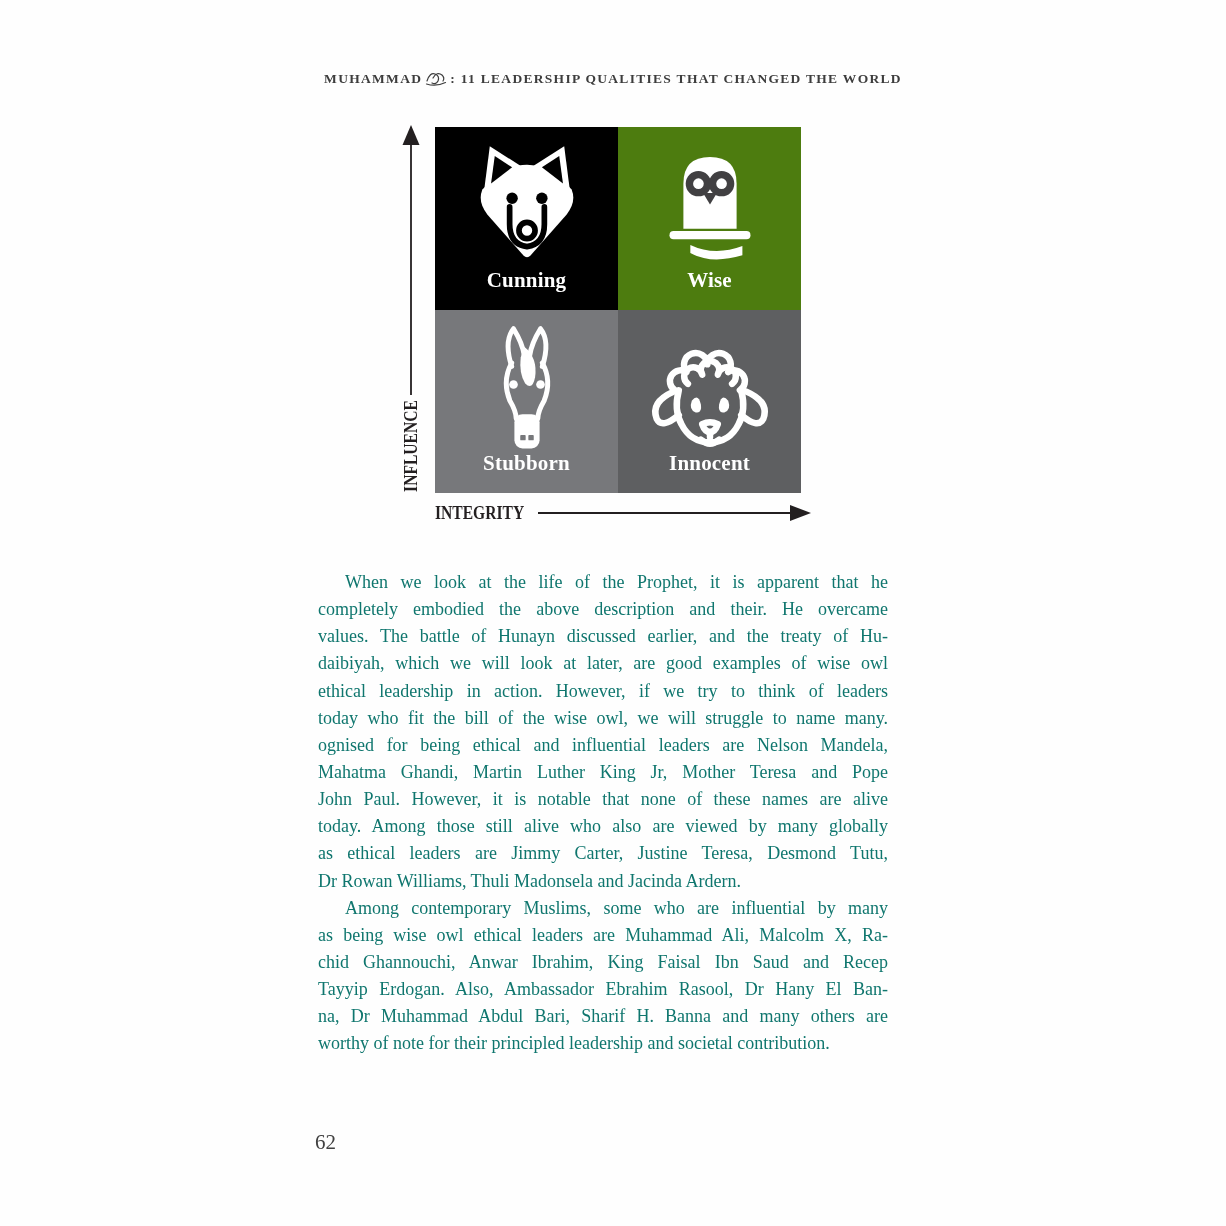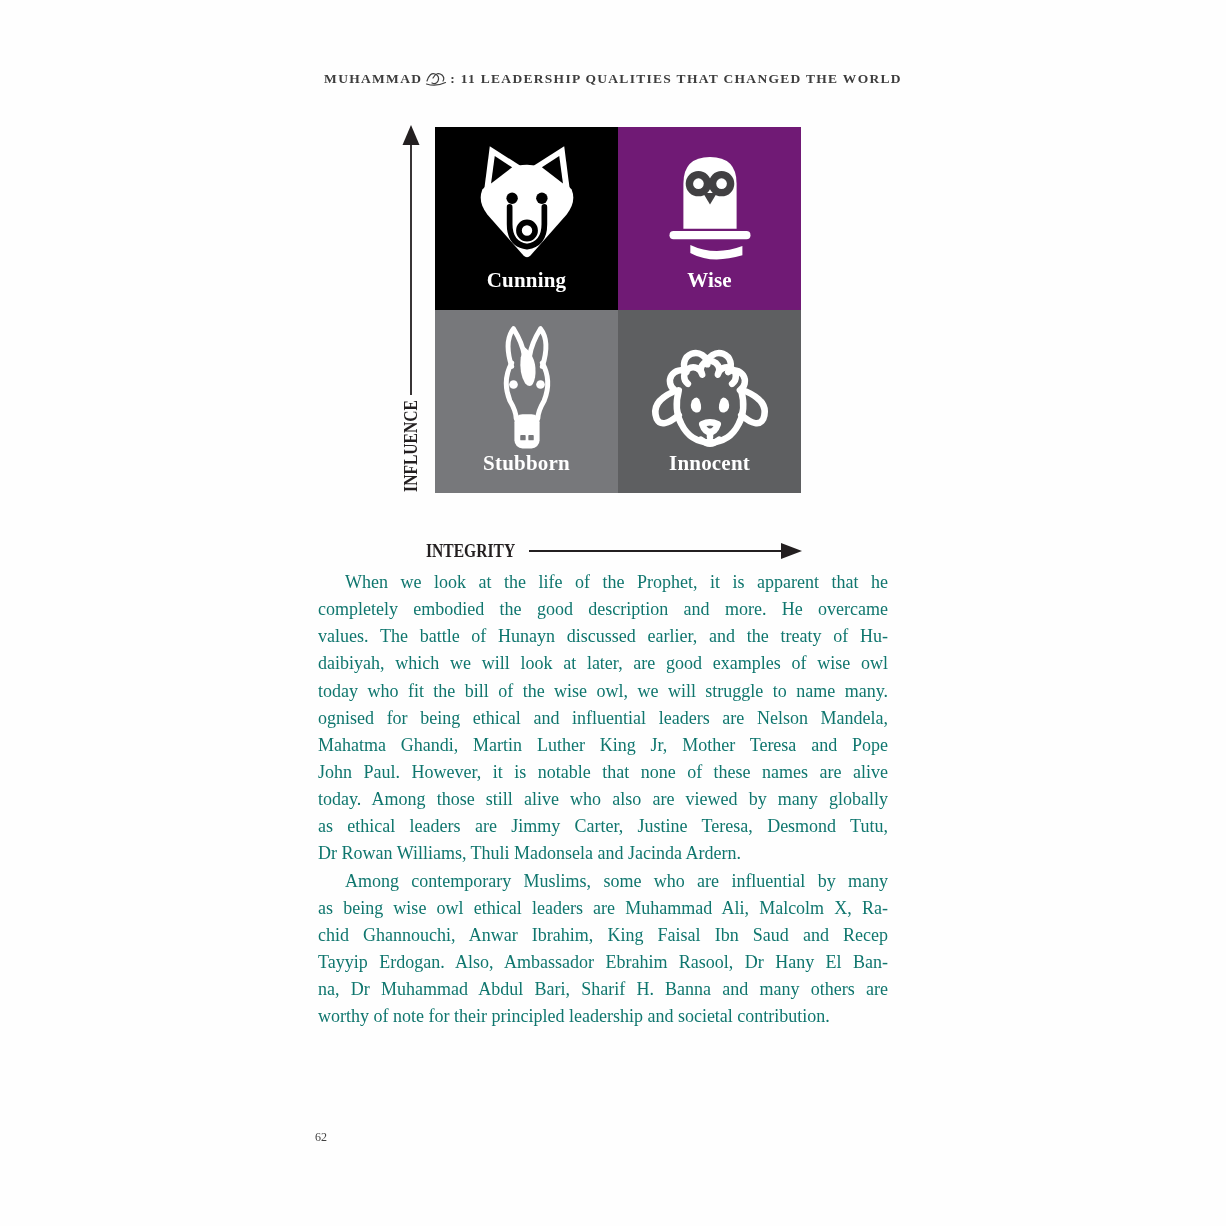--- a/index.html
+++ b/index.html
@@ -30,36 +30,36 @@
   
   .y-arrow{position:absolute;left:398px;top:125px;}
   .y-label-wrap{
     position:absolute;left:399px;top:399px;width:24px;height:94px;
     display:flex;align-items:center;justify-content:center;
   }
   .y-label-wrap span{
     display:inline-block;white-space:nowrap;font-weight:700;font-size:19px;color:#231f20;
     transform:rotate(-90deg) scaleX(0.82);
   }
-  .x-axis{position:absolute;left:426px;top:501px;height:24px;display:flex;align-items:center;margin-top:38px;}
+  .x-axis{position:absolute;left:435px;top:501px;height:24px;display:flex;align-items:center;}
   .x-axis .x-label{
     font-weight:700;font-size:19px;color:#231f20;transform:scaleX(0.82);
     transform-origin:left center;white-space:nowrap;
   }
   .x-axis svg{margin-left:-8px;}
   
   .body-text{position:absolute;left:318px;top:569px;width:570px;color:#0f766e;}
   .line{
     font-size:18px;line-height:27.15px;height:27.15px;overflow:hidden;
     text-align:justify;text-align-last:justify;white-space:nowrap;
   }
   .line.first{text-indent:27px;}
   .line.last{text-align-last:left;}
   
-  .page-number{position:absolute;left:315px;top:1130px;font-size:12px;color:#414141;}
+  .page-number{position:absolute;left:315px;top:1130px;font-size:21px;color:#414141;}
 </style>
 </head>
 <body>
 
 <div id="page">
 
   <div class="running-header">
     <span>MUHAMMAD</span><span class="pbuh"><svg width="22" height="17" viewBox="0 0 22 17">
         <g fill="none" stroke="#3d3d3d" stroke-width="1.2" stroke-linecap="round">
           <path d="M2,12 Q5,3 10,5 Q15,7 13,12 Q11,16 7,14"></path>
@@ -89,21 +89,21 @@
         <path d="M21,35 L24,13 L38,22 Z" fill="#000000"></path>
         <path d="M79,35 L76,13 L62,22 Z" fill="#000000"></path>
         <circle cx="38" cy="47" r="4.6" fill="#000000"></circle>
         <circle cx="62" cy="47" r="4.6" fill="#000000"></circle>
         <path d="M36,54 L36,68 Q36,84 50,86 Q64,84 64,68 L64,54" fill="none" stroke="#000000" stroke-width="4.6" stroke-linecap="round"></path>
         <circle cx="50" cy="73" r="6.5" fill="#ffffff" stroke="#000000" stroke-width="4.6"></circle>
       </svg>
       <div class="qlabel">Cunning</div>
     </div>
 
-    <div class="cell" style="background: #701a75;">
+    <div class="cell" style="background: #4d7c0f;">
       <svg class="icon-owl" width="116" height="118" viewBox="0 0 100 102">
         <path d="M27,75 L27,36 Q27,13 50,13 Q73,13 73,36 L73,75 Z" fill="#ffffff"></path>
         <circle cx="40" cy="36" r="11" fill="#414042"></circle>
         <circle cx="60" cy="36" r="11" fill="#414042"></circle>
         <circle cx="40" cy="36" r="4.6" fill="#ffffff"></circle>
         <circle cx="60" cy="36" r="4.6" fill="#ffffff"></circle>
         <path d="M44,44 L56,44 L50,54 Z" fill="#414042"></path>
         <rect x="15" y="77" width="70" height="7" rx="3.5" fill="#ffffff"></rect>
         <path d="M33,89 Q54,99 78,90 L78,98 Q51,106 33,96 Z" fill="#ffffff"></path>
       </svg>
@@ -151,23 +151,24 @@
   <div class="x-axis">
     <span class="x-label">INTEGRITY</span>
     <svg width="276" height="18" viewBox="0 0 276 18">
       <line x1="2" y1="9" x2="255" y2="9" stroke="#231f20" stroke-width="1.8"></line>
       <polygon points="254,1 275,9 254,17" fill="#231f20"></polygon>
     </svg>
   </div>
 
   <div class="body-text">
       <div class="line first">When we look at the life of the Prophet, it is apparent that he</div>
-      <div class="line">completely embodied the good description and more. He overcame</div>
+      <div class="line">completely embodied the above description and their. He overcame</div>
       <div class="line">values. The battle of Hunayn discussed earlier, and the treaty of Hu-</div>
       <div class="line">daibiyah, which we will look at later, are good examples of wise owl</div>
+      <div class="line">ethical leadership in action. However, if we try to think of leaders</div>
       <div class="line">today who fit the bill of the wise owl, we will struggle to name many.</div>
       <div class="line">ognised for being ethical and influential leaders are Nelson Mandela,</div>
       <div class="line">Mahatma Ghandi, Martin Luther King Jr, Mother Teresa and Pope</div>
       <div class="line">John Paul. However, it is notable that none of these names are alive</div>
       <div class="line">today. Among those still alive who also are viewed by many globally</div>
       <div class="line">as ethical leaders are Jimmy Carter, Justine Teresa, Desmond Tutu,</div>
       <div class="line last">Dr Rowan Williams, Thuli Madonsela and Jacinda Ardern.</div>
       <div class="line first">Among contemporary Muslims, some who are influential by many</div>
       <div class="line">as being wise owl ethical leaders are Muhammad Ali, Malcolm X, Ra-</div>
       <div class="line">chid Ghannouchi, Anwar Ibrahim, King Faisal Ibn Saud and Recep</div>

